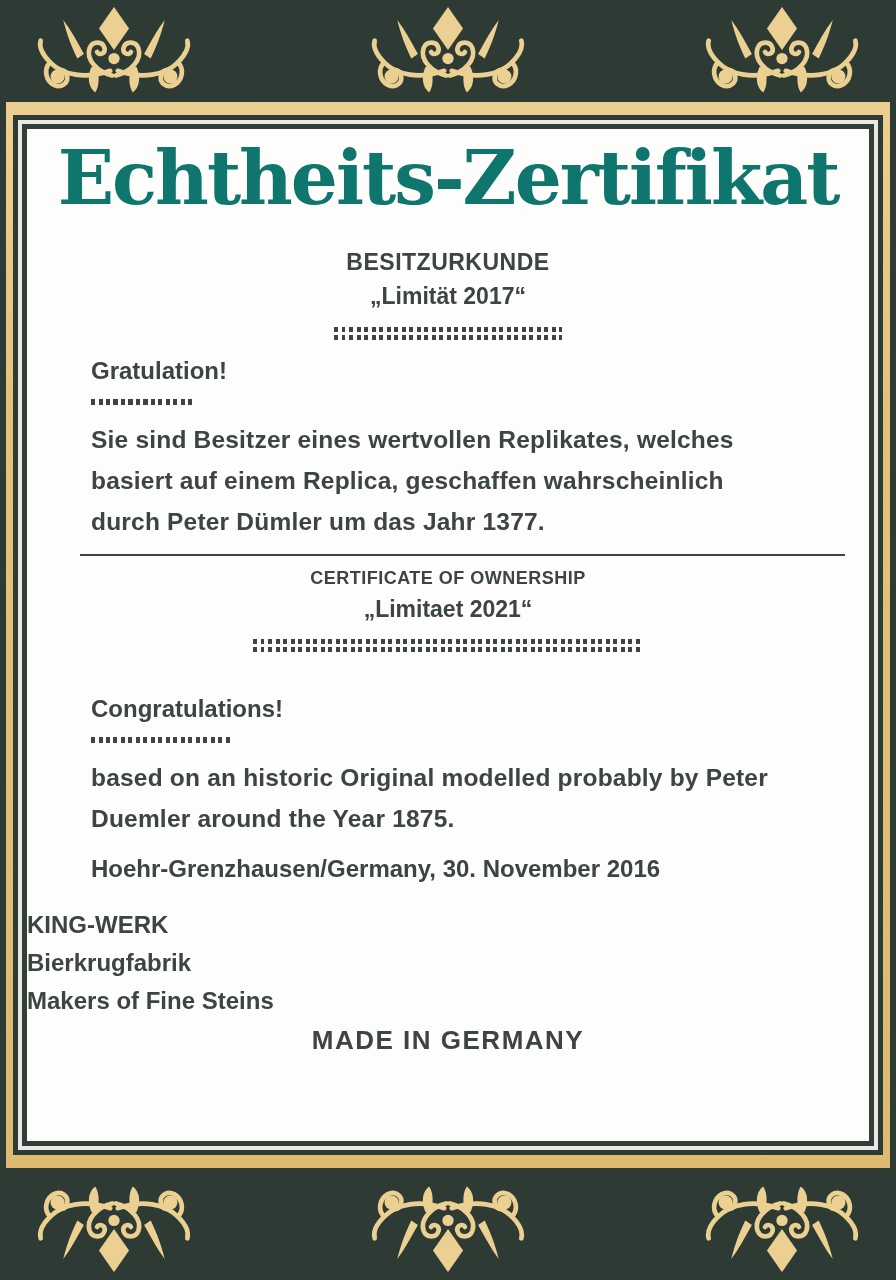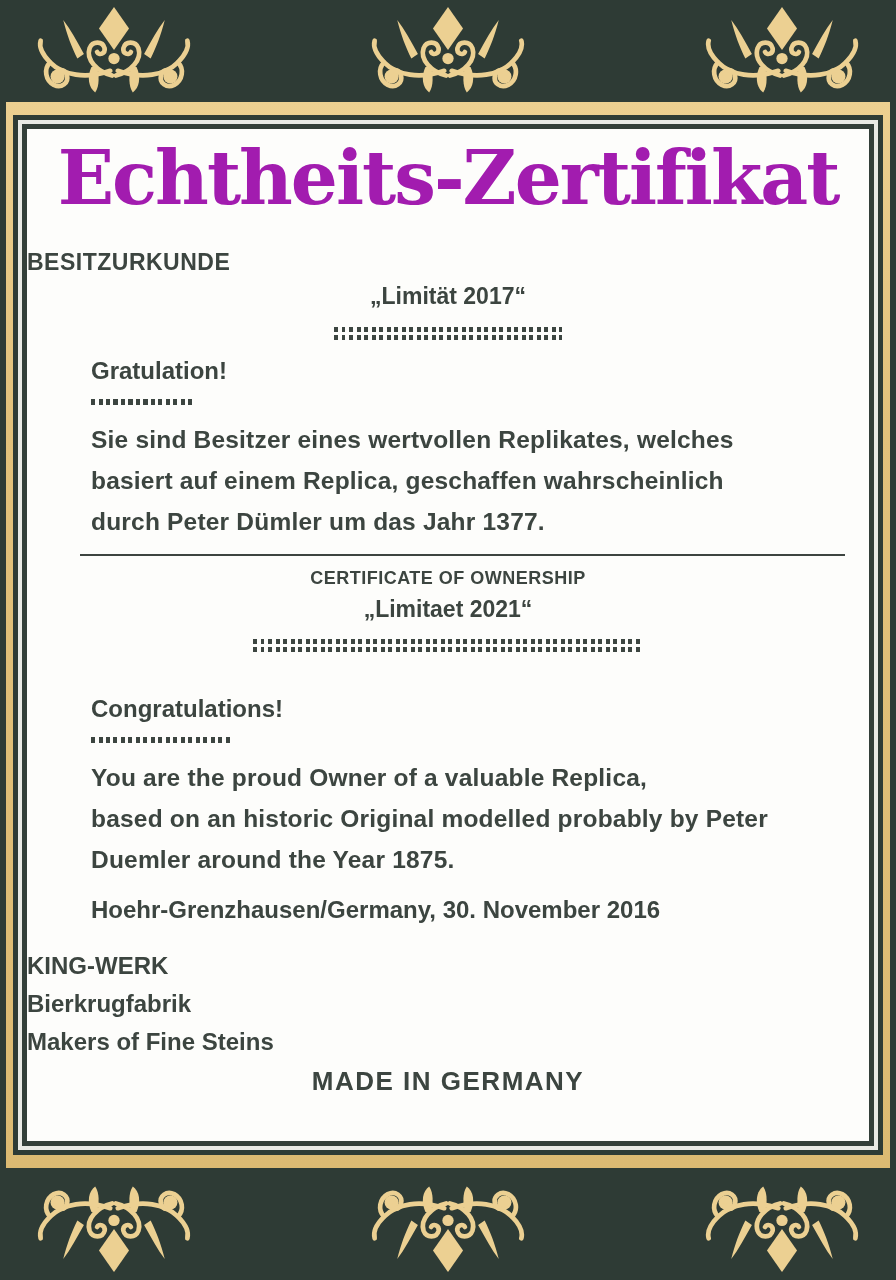--- a/index.html
+++ b/index.html
@@ -28,23 +28,23 @@
   .f3 { height:100%; background:#333f39; padding:5px; box-sizing:border-box; }
   .content {
     height:100%; background:#fdfdfb; overflow:hidden; position:relative;
     font-family:"Liberation Sans", sans-serif; font-weight:bold; color:#3c4540;
   }
 
   
   .title {
     font-family:"DejaVu Serif", serif; font-weight:bold;
     font-size:74px; letter-spacing:-2px; text-align:center;
-    margin:6px 0 0 0; color:#a21caf; white-space:nowrap;
+    margin:6px 0 0 0; color:#0f766e; white-space:nowrap;
   }
-  .h-center { font-size:23px; text-align:left; letter-spacing:0.5px; margin-top:28px; }
+  .h-center { font-size:23px; text-align:center; letter-spacing:0.5px; margin-top:28px; }
   .sub-center { font-size:23px; text-align:center; margin-top:7px; }
   .h-cert { font-size:18px; text-align:center; letter-spacing:0.5px; margin-top:12px; }
   .salutation { font-size:24px; margin:17px 0 0 64px; }
   .salutation.en { margin-top:43px; }
   .para { font-size:24.5px; line-height:41px; margin:14px 40px 0 64px; letter-spacing:0.2px; }
   .dateline { font-size:24px; margin:16px 0 0 64px; }
   .footer-line { font-size:24px; margin-top:10px; }
   .footer-maker { margin-top:28px; }
   .made-in { font-size:26px; text-align:center; letter-spacing:1.5px; margin-top:10px; }
 
@@ -153,21 +153,20 @@
 
             <div class="sep-double en">
               <div class="sq-row"></div>
               <div class="sq-row"></div>
             </div>
 
             <div class="salutation en">Congratulations!</div>
             <div class="sep-single en"></div>
 
             <div class="para">
-              <div>You are the proud Owner of a valuable Replica,</div>
               <div>based on an historic Original modelled probably by Peter</div>
               <div>Duemler around the Year 1875.</div>
             </div>
 
             <div class="dateline">Hoehr-Grenzhausen/Germany, 30. November 2016</div>
 
             <div class="footer-line footer-maker">KING-WERK</div>
             <div class="footer-line">Bierkrugfabrik</div>
             <div class="footer-line">Makers of Fine Steins</div>
             <div class="made-in">MADE IN GERMANY</div>

